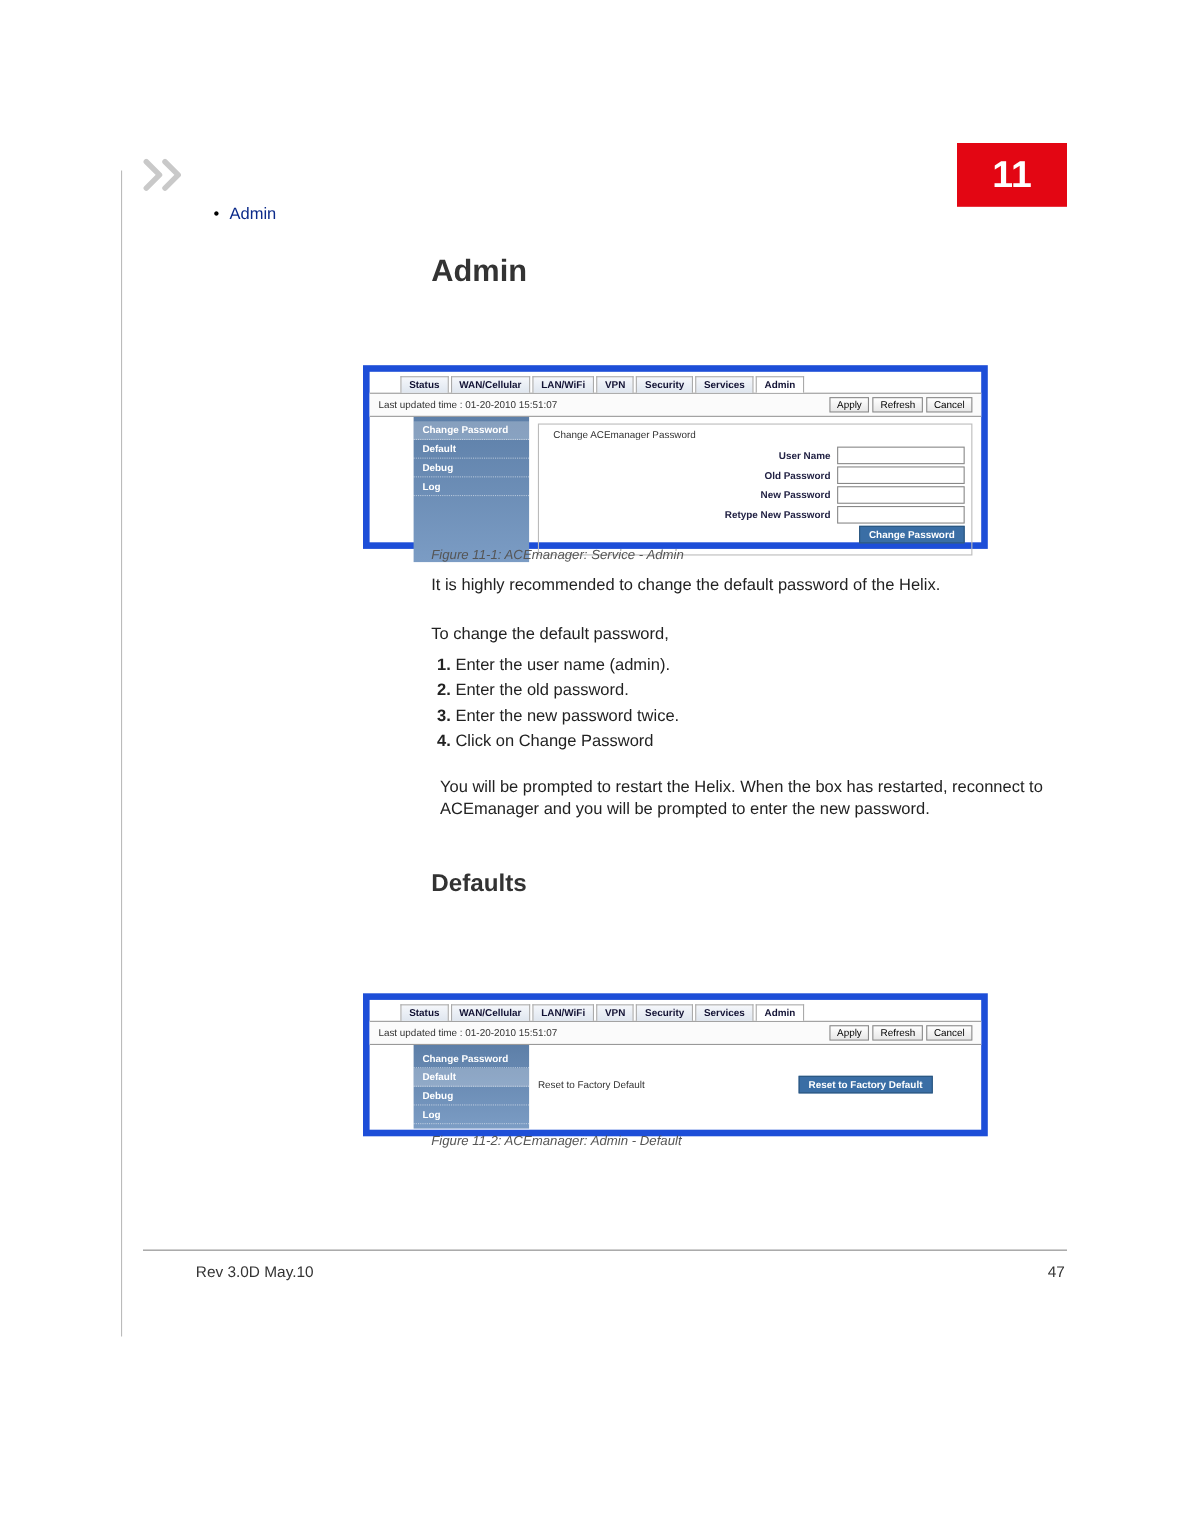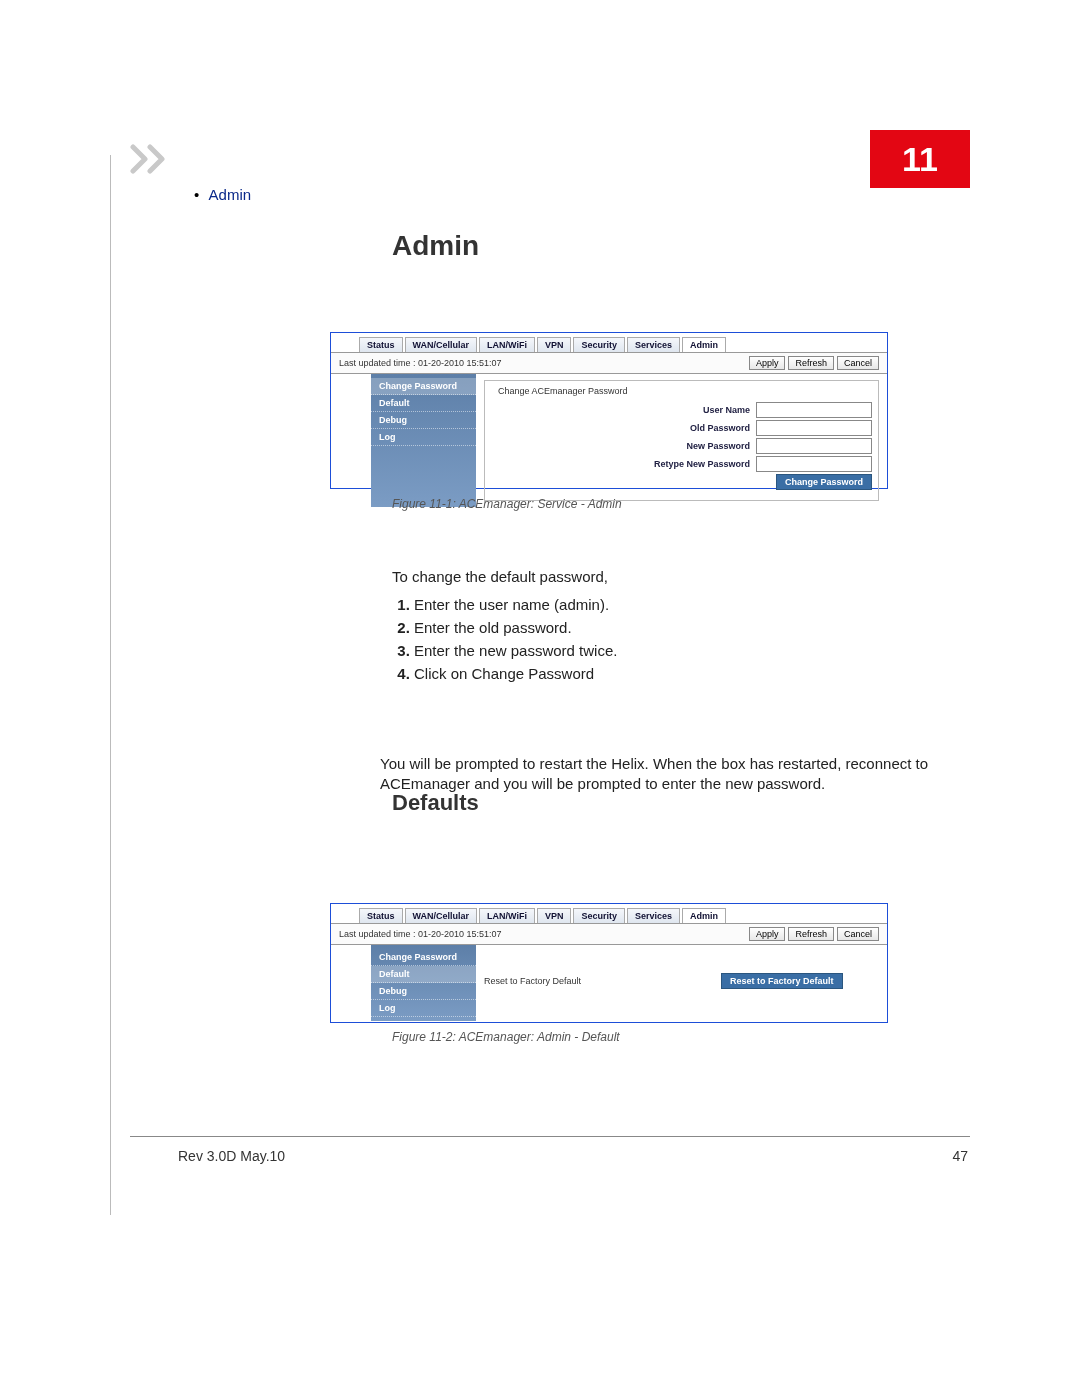--- a/index.html
+++ b/index.html
@@ -74,30 +74,30 @@
     color:#222;
   }
   .intro1 { left:392px; top:278px; width:580px; }
   .fig-caption { font-style:italic; font-size:12px; color:#555; position:absolute; }
   .cap1 { left:392px; top:497px; }
   .after1 { left:392px; top:522px; width:580px; }
   .after2 { left:392px; top:567px; width:580px; }
   ol.steps { position:absolute; left:392px; top:590px; width:580px; font-size:15px; padding-left:22px; margin:0; }
   ol.steps li { margin: 6px 0; }
   ol.steps li::marker { font-weight:bold; }
-  .after-steps { left:380px; top:706px; width:580px;margin-top:48px; }
+  .after-steps { left:400px; top:706px; width:580px; }
   .sec-defaults { position:absolute; left:392px; top:790px; font-size:22px; font-weight:bold; color:#333; }
   .defaults-p { left:392px; top:828px; width:580px; }
   .cap2 { left:392px; top:1030px; }
 
   
   .figure {
     position:absolute;
     left:330px;
-    border:1px solid #1d4ed8;
+    border:6px solid #1d4ed8;
     background:#fff;
     width:556px;
     font-size:10px;
     font-family: Arial, sans-serif;
   }
   .fig1 { top:332px; height:155px; }
   .fig2 { top:903px; height:118px; }
   .tabs {
     display:flex;
     gap:2px;
@@ -256,20 +256,21 @@
           </div>
           <div class="form-row">
             <button class="cp-btn">Change Password</button>
           </div>
         </div>
       </div>
     </div>
   </div>
   <div class="fig-caption cap1">Figure 11-1: ACEmanager: Service - Admin</div>
 
+  <div class="body-text after1">It is highly recommended to change the default password of the Helix.</div>
   <div class="body-text after2">To change the default password,</div>
   <ol class="steps">
     <li>Enter the user name (admin).</li>
     <li>Enter the old password.</li>
     <li>Enter the new password twice.</li>
     <li>Click on Change Password</li>
   </ol>
   <div class="body-text after-steps">You will be prompted to restart the Helix. When the box has restarted, reconnect to ACEmanager and you will be prompted to enter the new password.</div>
 
   <div class="sec-defaults">Defaults</div>

